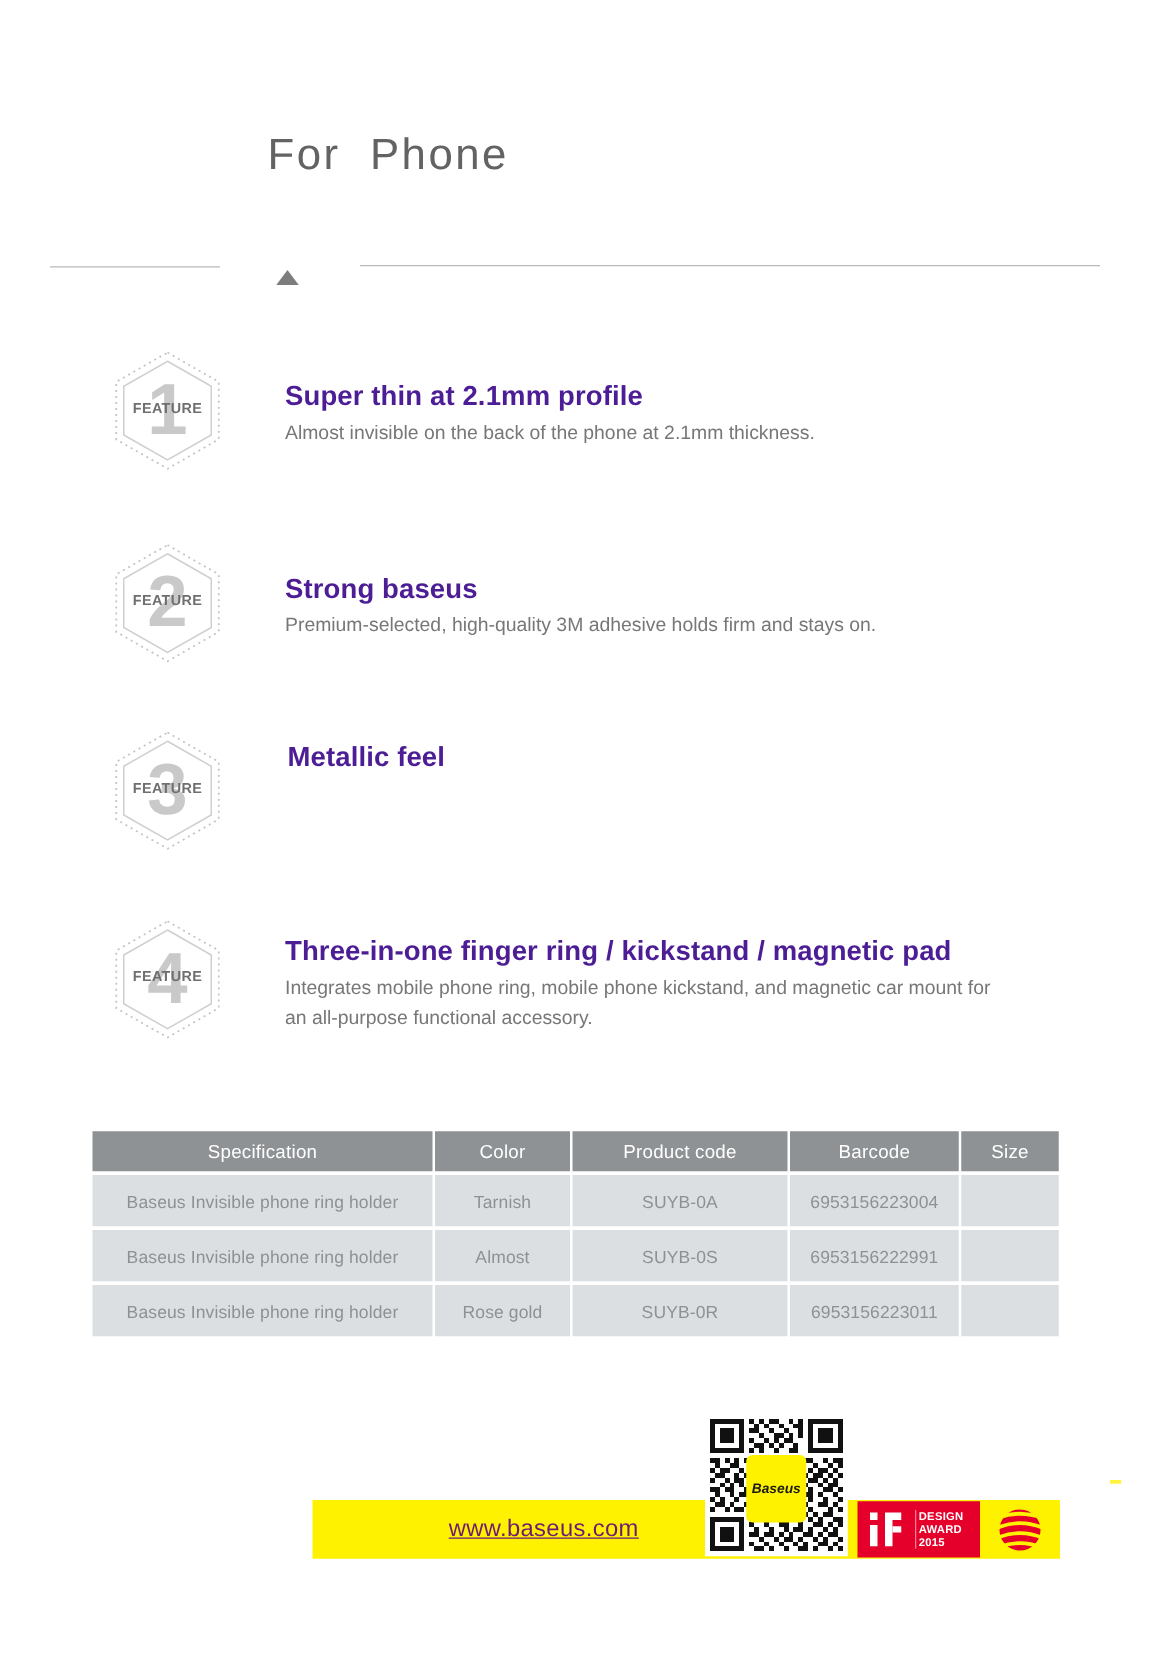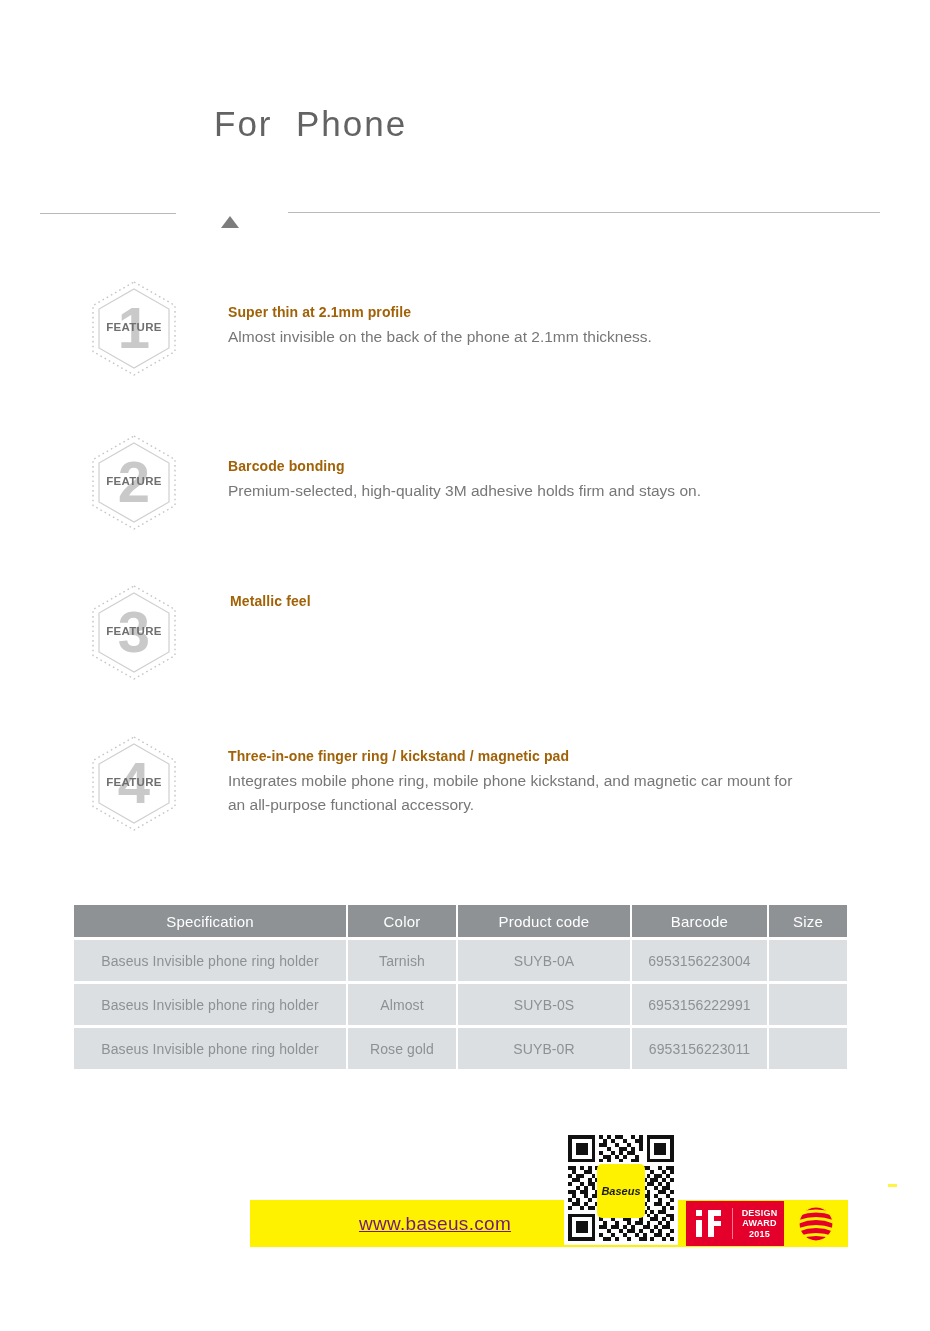--- a/index.html
+++ b/index.html
@@ -95,23 +95,23 @@
     font-size: 11.5px;
     font-weight: 700;
     letter-spacing: 0.3px;
     color: #6f6f6f;
   }
   .feat-body {
     position: absolute;
     top: 0;
   }
   .feat-title {
-    font-size: 14px;
+    font-size: 22px;
     font-weight: 700;
-    color: #a16207;
+    color: #4c1d95;
     letter-spacing: 0.1px;
     margin: 0 0 5px 0;
     white-space: nowrap;
   }
   .feat-desc {
     font-size: 15.5px;
     font-weight: 400;
     color: #777777;
     line-height: 1.55;
     margin: 0;
@@ -218,21 +218,21 @@
     width: 46px;
     height: 45px;
     position: relative;
   }
   .if-text {
     flex: 1;
     color: #ffffff;
     font-size: 9px;
     font-weight: 700;
     line-height: 1.15;
-    text-align: center;
+    text-align: left;
     letter-spacing: 0.2px;
     border-left: 1px solid #ff7a92;
     padding-left: 2px;
   }
   .award-dot {
     position: absolute;
     left: 540px;
     top: 1px;
     width: 52px;
     height: 45px;
@@ -279,21 +279,21 @@
 <div class="feature" style="top:434px;">
   <div class="badge">
     <svg width="88" height="97" viewBox="0 0 88 97" aria-hidden="true">
       <polygon points="44,2 85,25.5 85,71.5 44,95 3,71.5 3,25.5" fill="none" stroke="#c4c4c4" stroke-width="1.4" stroke-dasharray="1.6 3.2"></polygon>
       <polygon points="44,9 79,29 79,68 44,88 9,68 9,29" fill="none" stroke="#cfcfcf" stroke-width="1.2"></polygon>
     </svg>
     <div class="badge-num">2</div>
     <div class="badge-word">FEATURE</div>
   </div>
   <div class="feat-body" style="left:228px; top:24px; width:640px;">
-    <p class="feat-title">Barcode bonding</p>
+    <p class="feat-title">Strong baseus</p>
     <p class="feat-desc">Premium-selected, high-quality 3M adhesive holds firm and stays on.</p>
   </div>
 </div>
 
 <div class="feature" style="top:584px;">
   <div class="badge">
     <svg width="88" height="97" viewBox="0 0 88 97" aria-hidden="true">
       <polygon points="44,2 85,25.5 85,71.5 44,95 3,71.5 3,25.5" fill="none" stroke="#c4c4c4" stroke-width="1.4" stroke-dasharray="1.6 3.2"></polygon>
       <polygon points="44,9 79,29 79,68 44,88 9,68 9,29" fill="none" stroke="#cfcfcf" stroke-width="1.2"></polygon>
     </svg>

